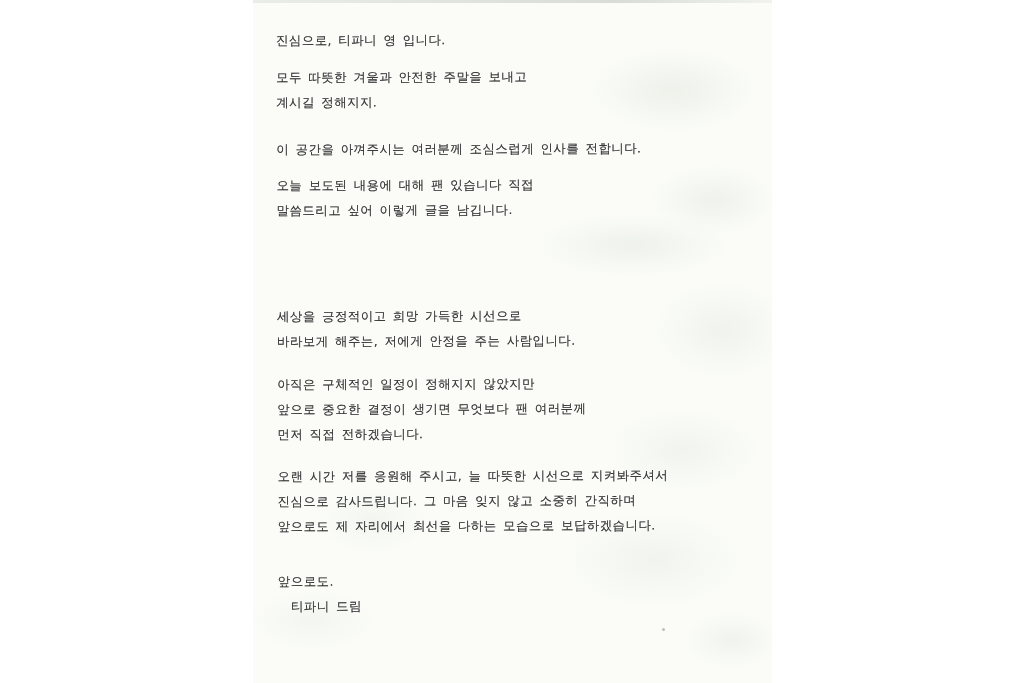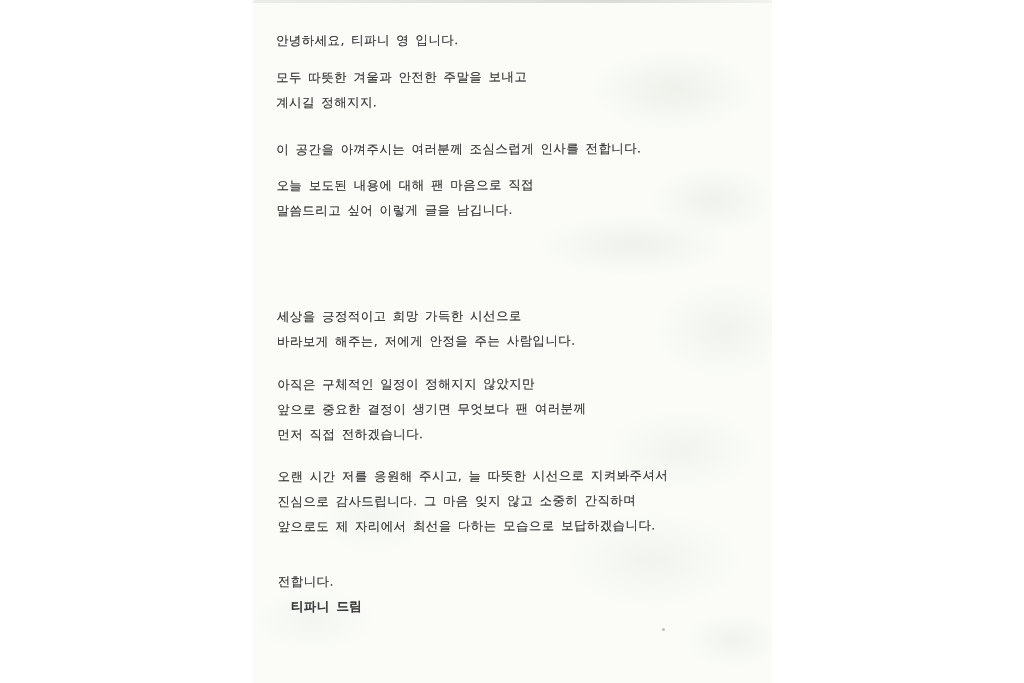--- a/index.html
+++ b/index.html
@@ -58,53 +58,53 @@
   }
   .line {
     font-size: 12.5px;
     line-height: 25px;
     color: #3b3b3d;
     letter-spacing: 0.4px;
     word-spacing: 2px;
     white-space: nowrap;
     text-shadow: 0 0 0.5px rgba(59,59,61,0.55);
   }
-  .indent { padding-left: 13px; font-weight: bold; }
+  .indent { padding-left: 13px; }
   
   .speck {
     position: absolute;
     left: 662px;
     top: 628px;
     width: 3px;
     height: 3px;
     border-radius: 50%;
     background: rgba(135,140,136,0.55);
   }
 </style>
 </head>
 <body>
 
 <div class="paper">
   <div class="letter">
 
     <div class="para" style="top:27px">
-      <div class="line">안녕하세요, 티파니 영 입니다.</div>
+      <div class="line">진심으로, 티파니 영 입니다.</div>
     </div>
 
     <div class="para" style="top:64px">
       <div class="line">모두 따뜻한 겨울과 안전한 주말을 보내고</div>
       <div class="line">계시길 정해지지.</div>
     </div>
 
     <div class="para" style="top:136px">
       <div class="line">이 공간을 아껴주시는 여러분께 조심스럽게 인사를 전합니다.</div>
     </div>
 
     <div class="para" style="top:172px">
-      <div class="line">오늘 보도된 내용에 대해 팬 마음으로 직접</div>
+      <div class="line">오늘 보도된 내용에 대해 팬 있습니다 직접</div>
       <div class="line">말씀드리고 싶어 이렇게 글을 남깁니다.</div>
     </div>
 
     <div class="para" style="top:243px">
     </div>
 
     <div class="para" style="top:303px">
       <div class="line">세상을 긍정적이고 희망 가득한 시선으로</div>
       <div class="line">바라보게 해주는, 저에게 안정을 주는 사람입니다.</div>
     </div>
@@ -115,20 +115,20 @@
       <div class="line">먼저 직접 전하겠습니다.</div>
     </div>
 
     <div class="para" style="top:463px">
       <div class="line">오랜 시간 저를 응원해 주시고, 늘 따뜻한 시선으로 지켜봐주셔서</div>
       <div class="line">진심으로 감사드립니다. 그 마음 잊지 않고 소중히 간직하며</div>
       <div class="line">앞으로도 제 자리에서 최선을 다하는 모습으로 보답하겠습니다.</div>
     </div>
 
     <div class="para" style="top:568px">
-      <div class="line">전합니다.</div>
+      <div class="line">앞으로도.</div>
       <div class="line indent">티파니 드림</div>
     </div>
 
   </div>
 </div>
 
 <div class="speck"></div>
 
 </body></html>

